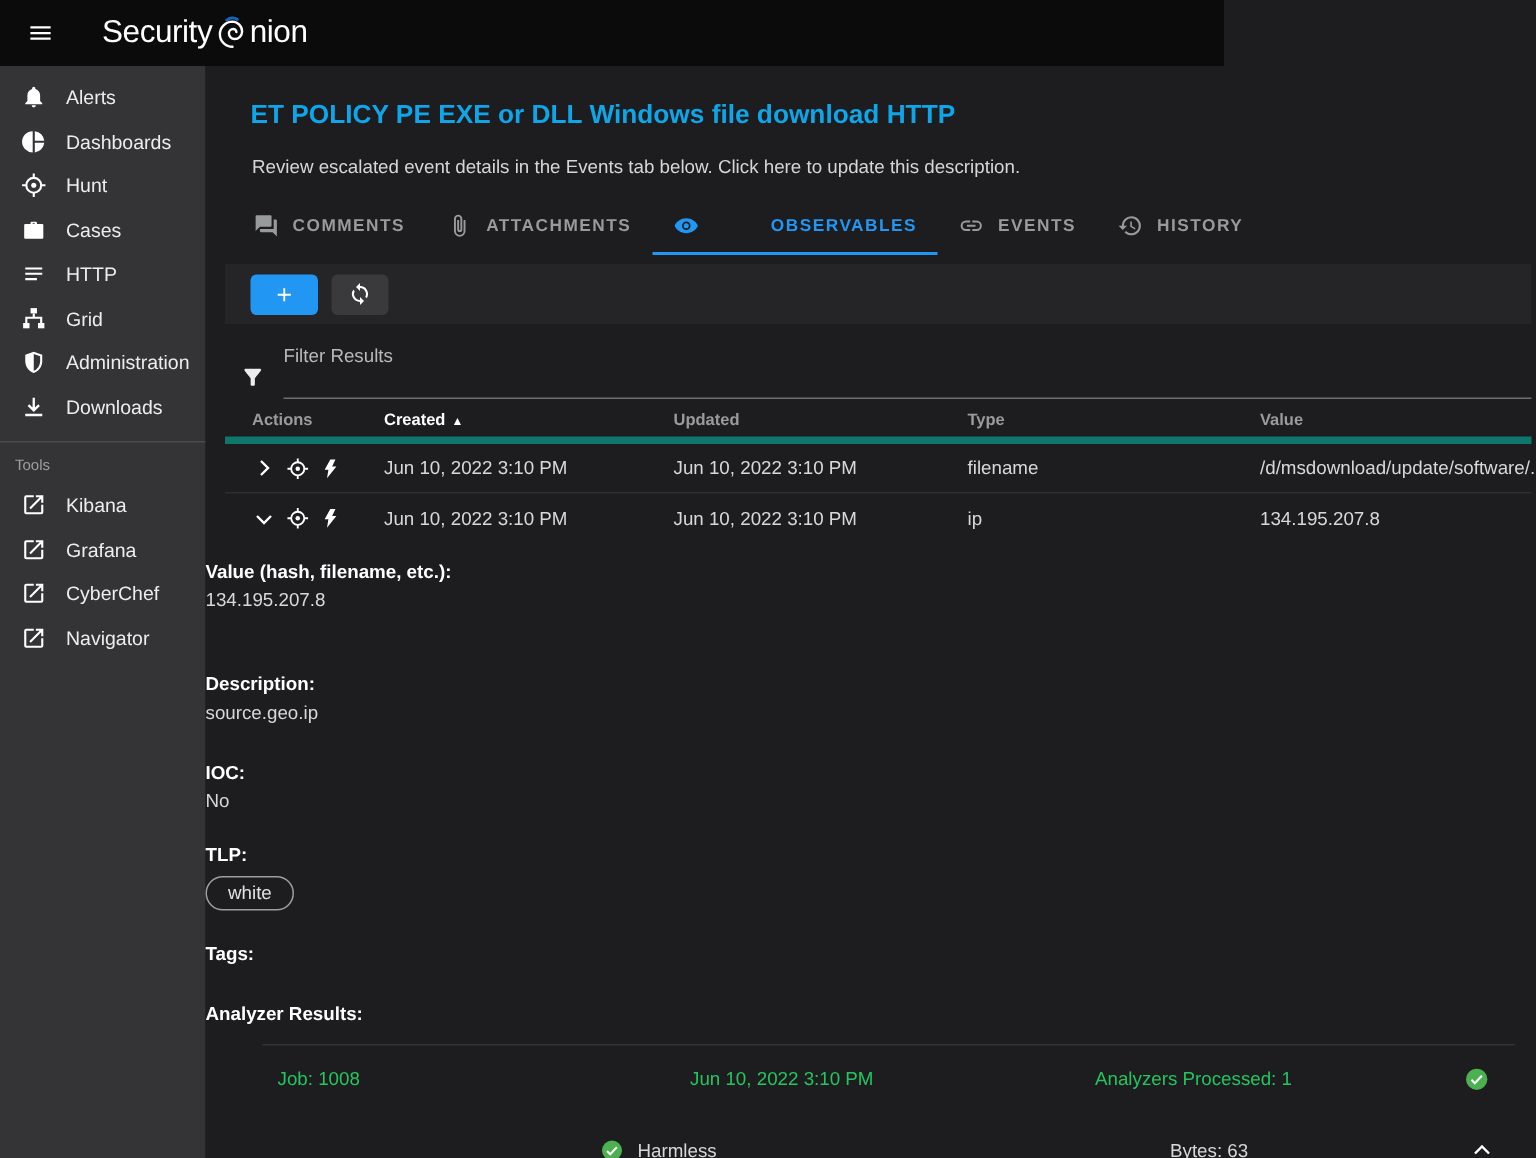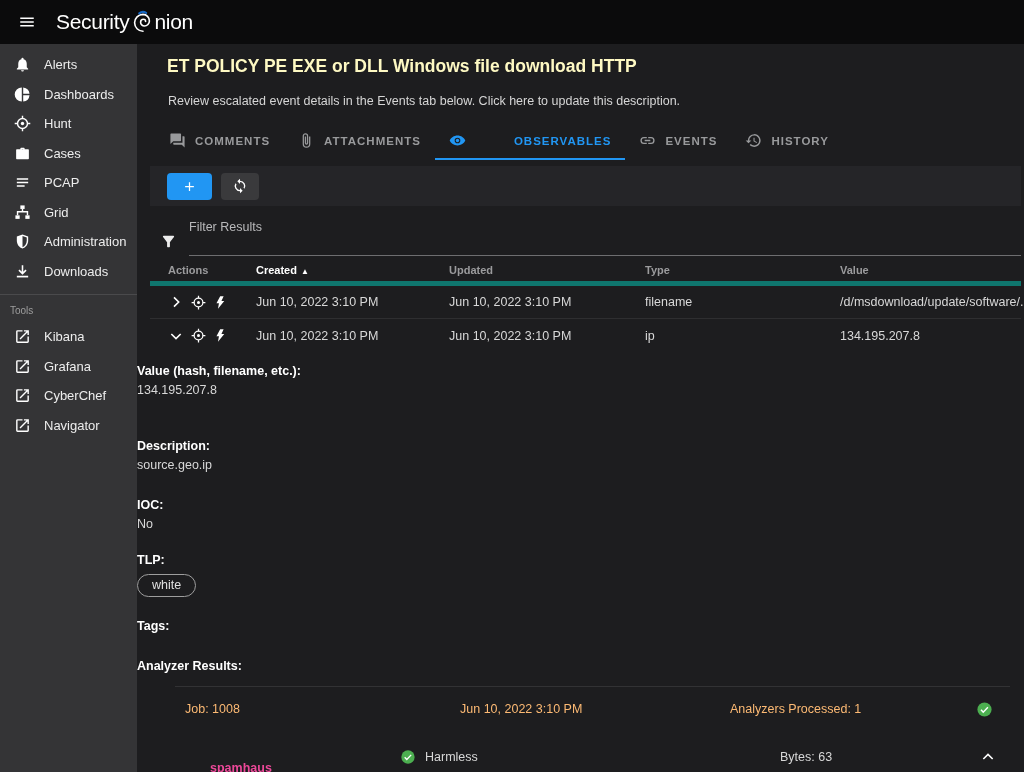--- a/index.html
+++ b/index.html
@@ -7,22 +7,22 @@
   body {
     background:#1d1d1f;
     font-family:"Liberation Sans", sans-serif;
     color:#d8d8d8;
     position:relative;
   }
   svg { display:block; }
 
   
   .appbar {
-    position:absolute; top:0; left:0; width:1024px; height:44px;
-    background:#0b0b0c; display:flex; align-items:center; z-index:5;
+    position:absolute; top:0; left:0; width:816px; height:44px;
+    background:#0b0b0c; display:flex; align-items:center; z-index:5;gap:12px;
   }
   .hamburger { margin-left:10px; padding:8px; cursor:pointer; }
   .logo { display:flex; align-items:center; margin-left:12px; color:#fff;
           font-size:21px; letter-spacing:-0.3px; }
   .logo .onion { margin:0 -1px 0 2px; }
 
   
   .sidebar {
     position:absolute; top:44px; left:0; width:137px; height:728px;
     background:#343436; padding-top:6px;
@@ -30,21 +30,21 @@
   .nav-item {
     display:flex; align-items:center; height:29.5px; padding-left:14px;
     color:#ededed; font-size:13px; cursor:pointer;
   }
   .nav-item .nicon { width:17px; height:17px; margin-right:13px; flex:none; }
   .tools-divider { border-top:1px solid #4a4a4c; margin-top:8px; }
   .tools-label { font-size:10px; color:#9e9e9e; padding:10px 0 6px 10px; }
 
   
   .content { position:absolute; top:44px; left:137px; width:887px; height:728px; background:#1d1d1f; }
-  .case-title { margin:12px 0 0 30px; font-size:17.5px; font-weight:bold; color:#fef9c3; }
+  .case-title { margin:22px 0 0 30px; font-size:17.5px; font-weight:bold; color:#0ea5e9; }
   .case-subtitle { margin:17px 0 0 31px; font-size:12.5px; color:#d6d6d6; }
 
   .tabs { display:flex; margin:15px 0 0 18px; }
   .tab {
     display:flex; align-items:center; gap:9px; padding:9px 14px 9px 14px;
     font-size:11.5px; font-weight:bold; letter-spacing:1px; color:#999a9c;
     border-bottom:2px solid transparent; cursor:pointer;
   }
   .tab .ticon { width:17px; height:17px; }
   .tab.active { color:#2196f3; border-bottom-color:#2196f3;gap:48px; }
@@ -86,21 +86,21 @@
   .mt-sm  { margin-top:22px; }
   .tlp-chip {
     display:inline-block; margin-top:7px; padding:3px 14px 4px;
     border:1px solid #9e9e9e; border-radius:13px; font-size:12.5px; color:#e0e0e0;
   }
 
   .analyzer-panel { margin:13px 14px 0 38px; border-top:1px solid #323234; }
   .job-row {
     display:grid; grid-template-columns:275px 270px 1fr 30px;
     align-items:center; height:44px; padding:0 4px 0 10px;
-    font-size:12.5px; color:#fdba74; cursor:pointer;
+    font-size:12.5px; color:#22c55e; cursor:pointer;
   }
   .result-row {
     display:grid; grid-template-columns:190px 1fr 200px 30px;
     align-items:center; height:40px; margin-left:35px; margin-top:6px;
     font-size:12.5px; cursor:pointer;
   }
   .result-name { font-weight:bold; color:#ec4899;margin-top:21px; }
   .verdict { display:flex; align-items:center; gap:9px; color:#d8d8d8; }
 </style>
 </head>
@@ -148,21 +148,21 @@
   <div class="nav-item">
     <svg class="nicon" viewBox="0 0 24 24">
         <path fill="#fff" d="M9 5a1 1 0 011-1h4a1 1 0 011 1v1h5a1 1 0 011 1v12a1 1 0 01-1 1H4a1 1 0 01-1-1V7a1 1 0 011-1h5zm2 1h2v-.5h-2zM3 11h18v2H3z"></path>
       </svg>
     <span>Cases</span>
   </div>
   <div class="nav-item">
     <svg class="nicon" viewBox="0 0 24 24">
         <path fill="#fff" d="M4 6h16v2H4zm0 5h16v2H4zm0 5h11v2H4z"></path>
       </svg>
-    <span>PCAP</span>
+    <span>HTTP</span>
   </div>
   <div class="nav-item">
     <svg class="nicon" viewBox="0 0 24 24">
         <path stroke="#fff" stroke-width="2" fill="none" d="M12 7v4M5 16v-5h14v5"></path>
         <rect x="9" y="2" width="6" height="5" fill="#fff"></rect>
         <rect x="2" y="16" width="6" height="5" fill="#fff"></rect>
         <rect x="16" y="16" width="6" height="5" fill="#fff"></rect>
       </svg>
     <span>Grid</span>
   </div>

